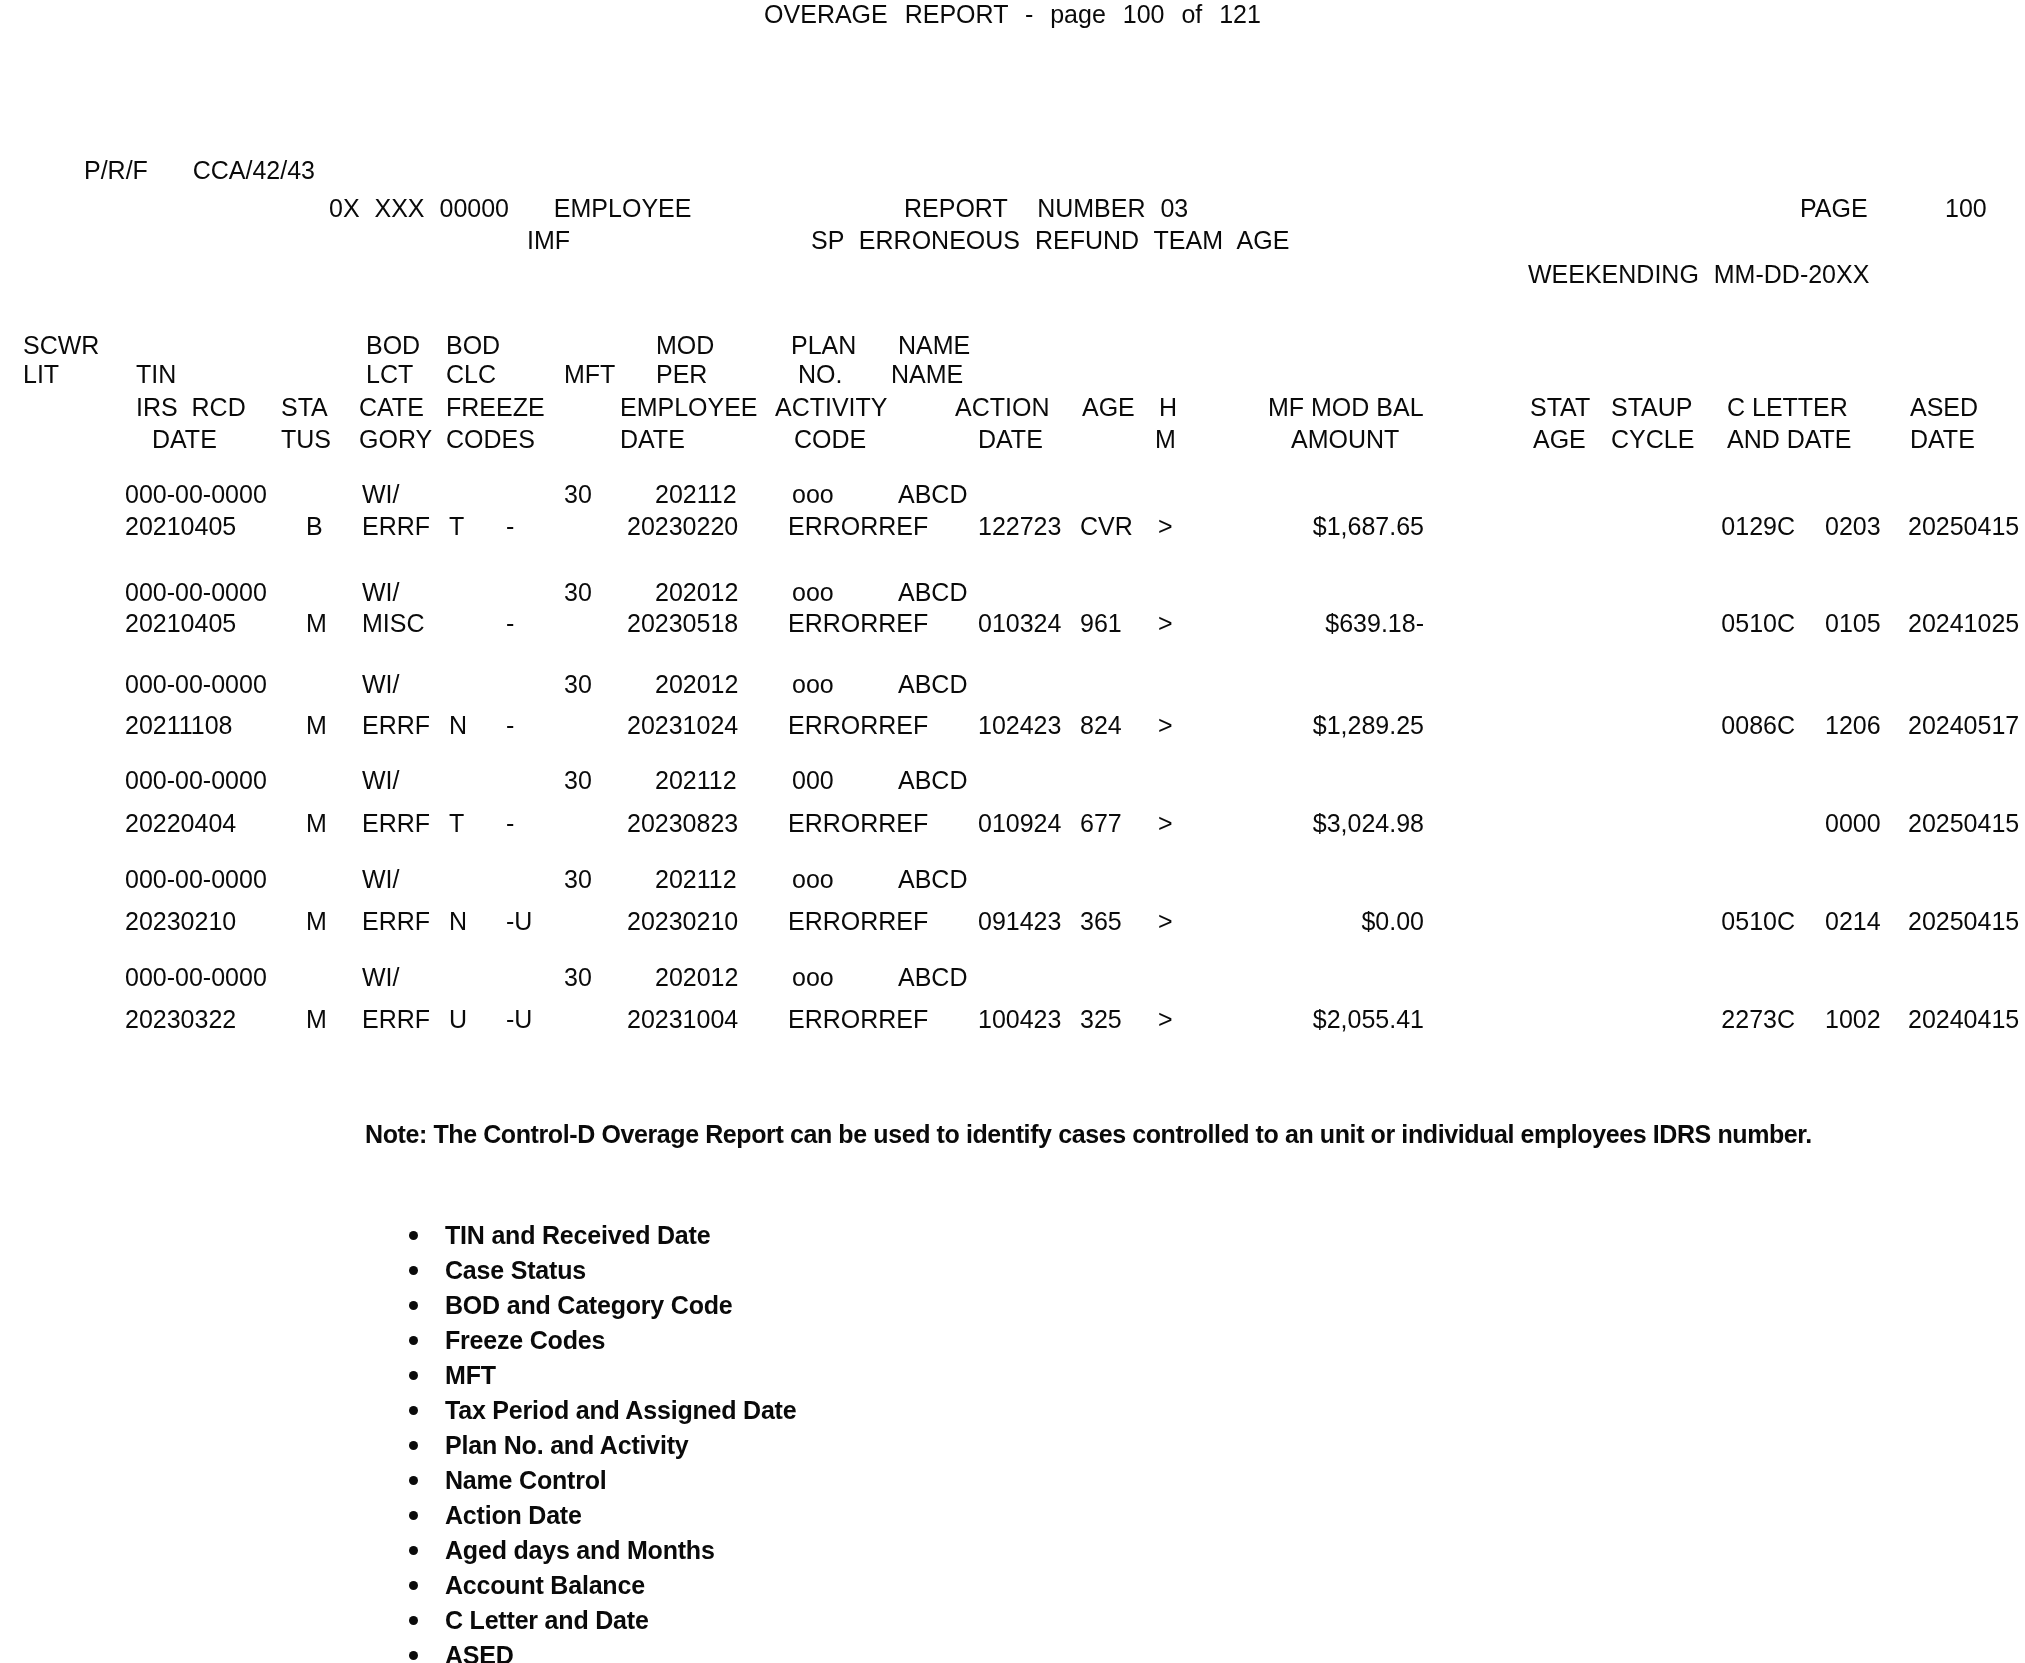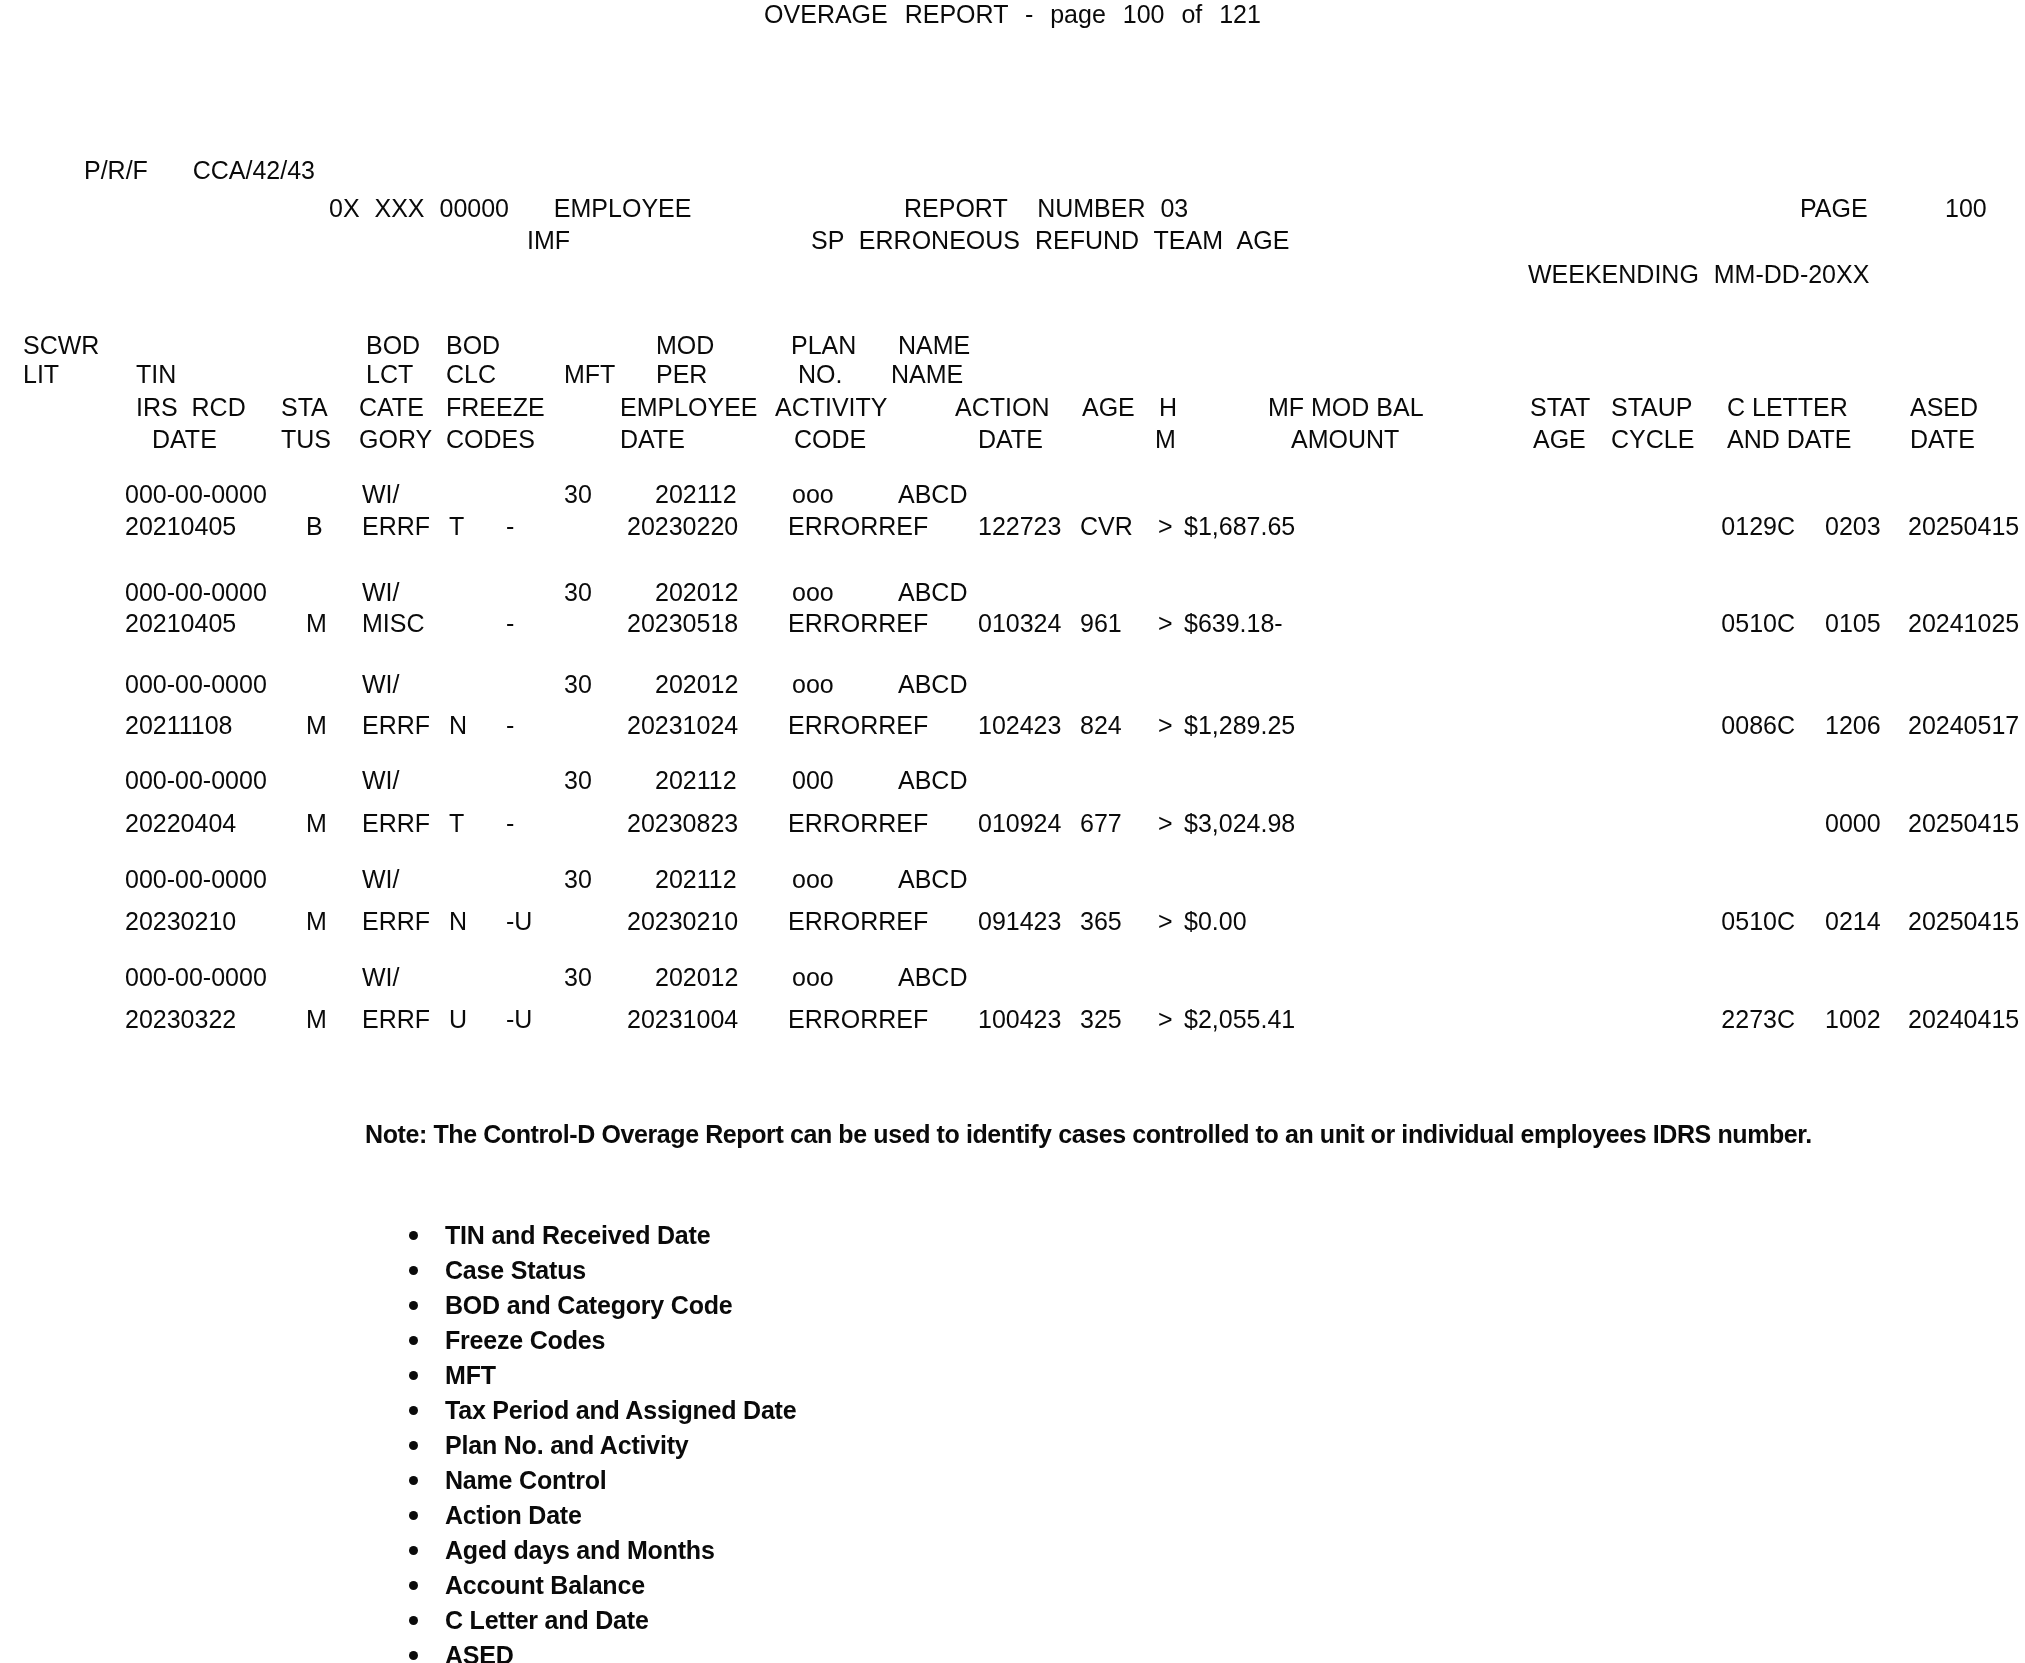--- a/index.html
+++ b/index.html
@@ -12,21 +12,21 @@
     font-size:25px;
     overflow:hidden;
   }
   .f{position:absolute;line-height:1;white-space:pre;letter-spacing:0;}
   .title{
     position:absolute;left:0;right:0;top:2px;
     text-align:center;line-height:1;white-space:pre;
     word-spacing:10px;font-size:25px;
   }
   .hdr{word-spacing:8px;}
-  .amt{width:330px;left:1184px;text-align:left;}
+  .amt{width:330px;left:1094px;text-align:right;}
   .clet{width:145px;left:1650px;text-align:right;}
   .note{font-weight:700;letter-spacing:-0.4px;}
   .bullet-dot{
     position:absolute;width:9px;height:9px;border-radius:50%;
     background:#0a0a0a;margin-top:8px;
   }
   .bullet-text{font-weight:600;letter-spacing:-0.2px;}
 </style>
 </head>
 <body>

